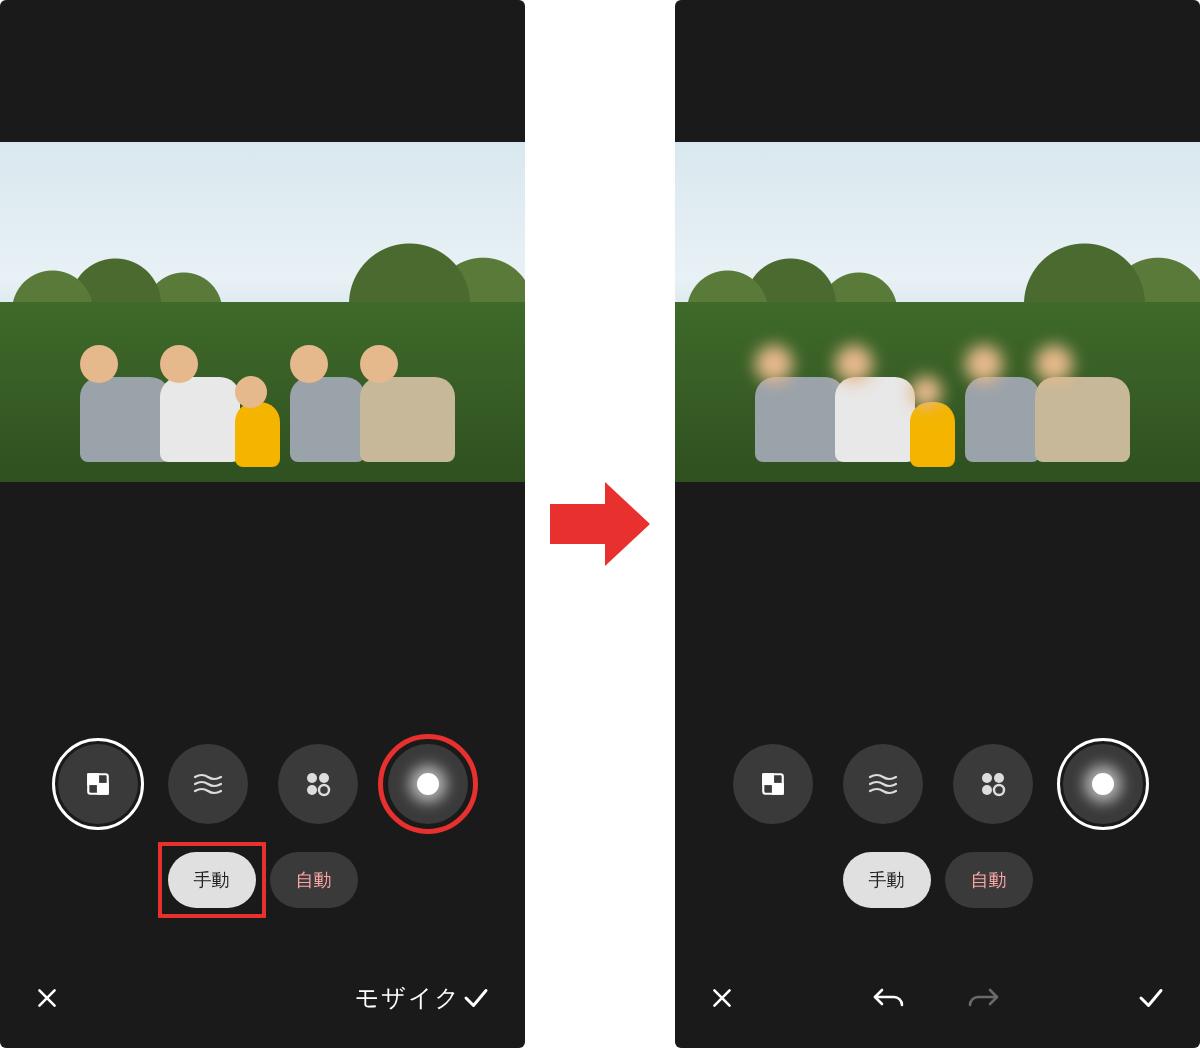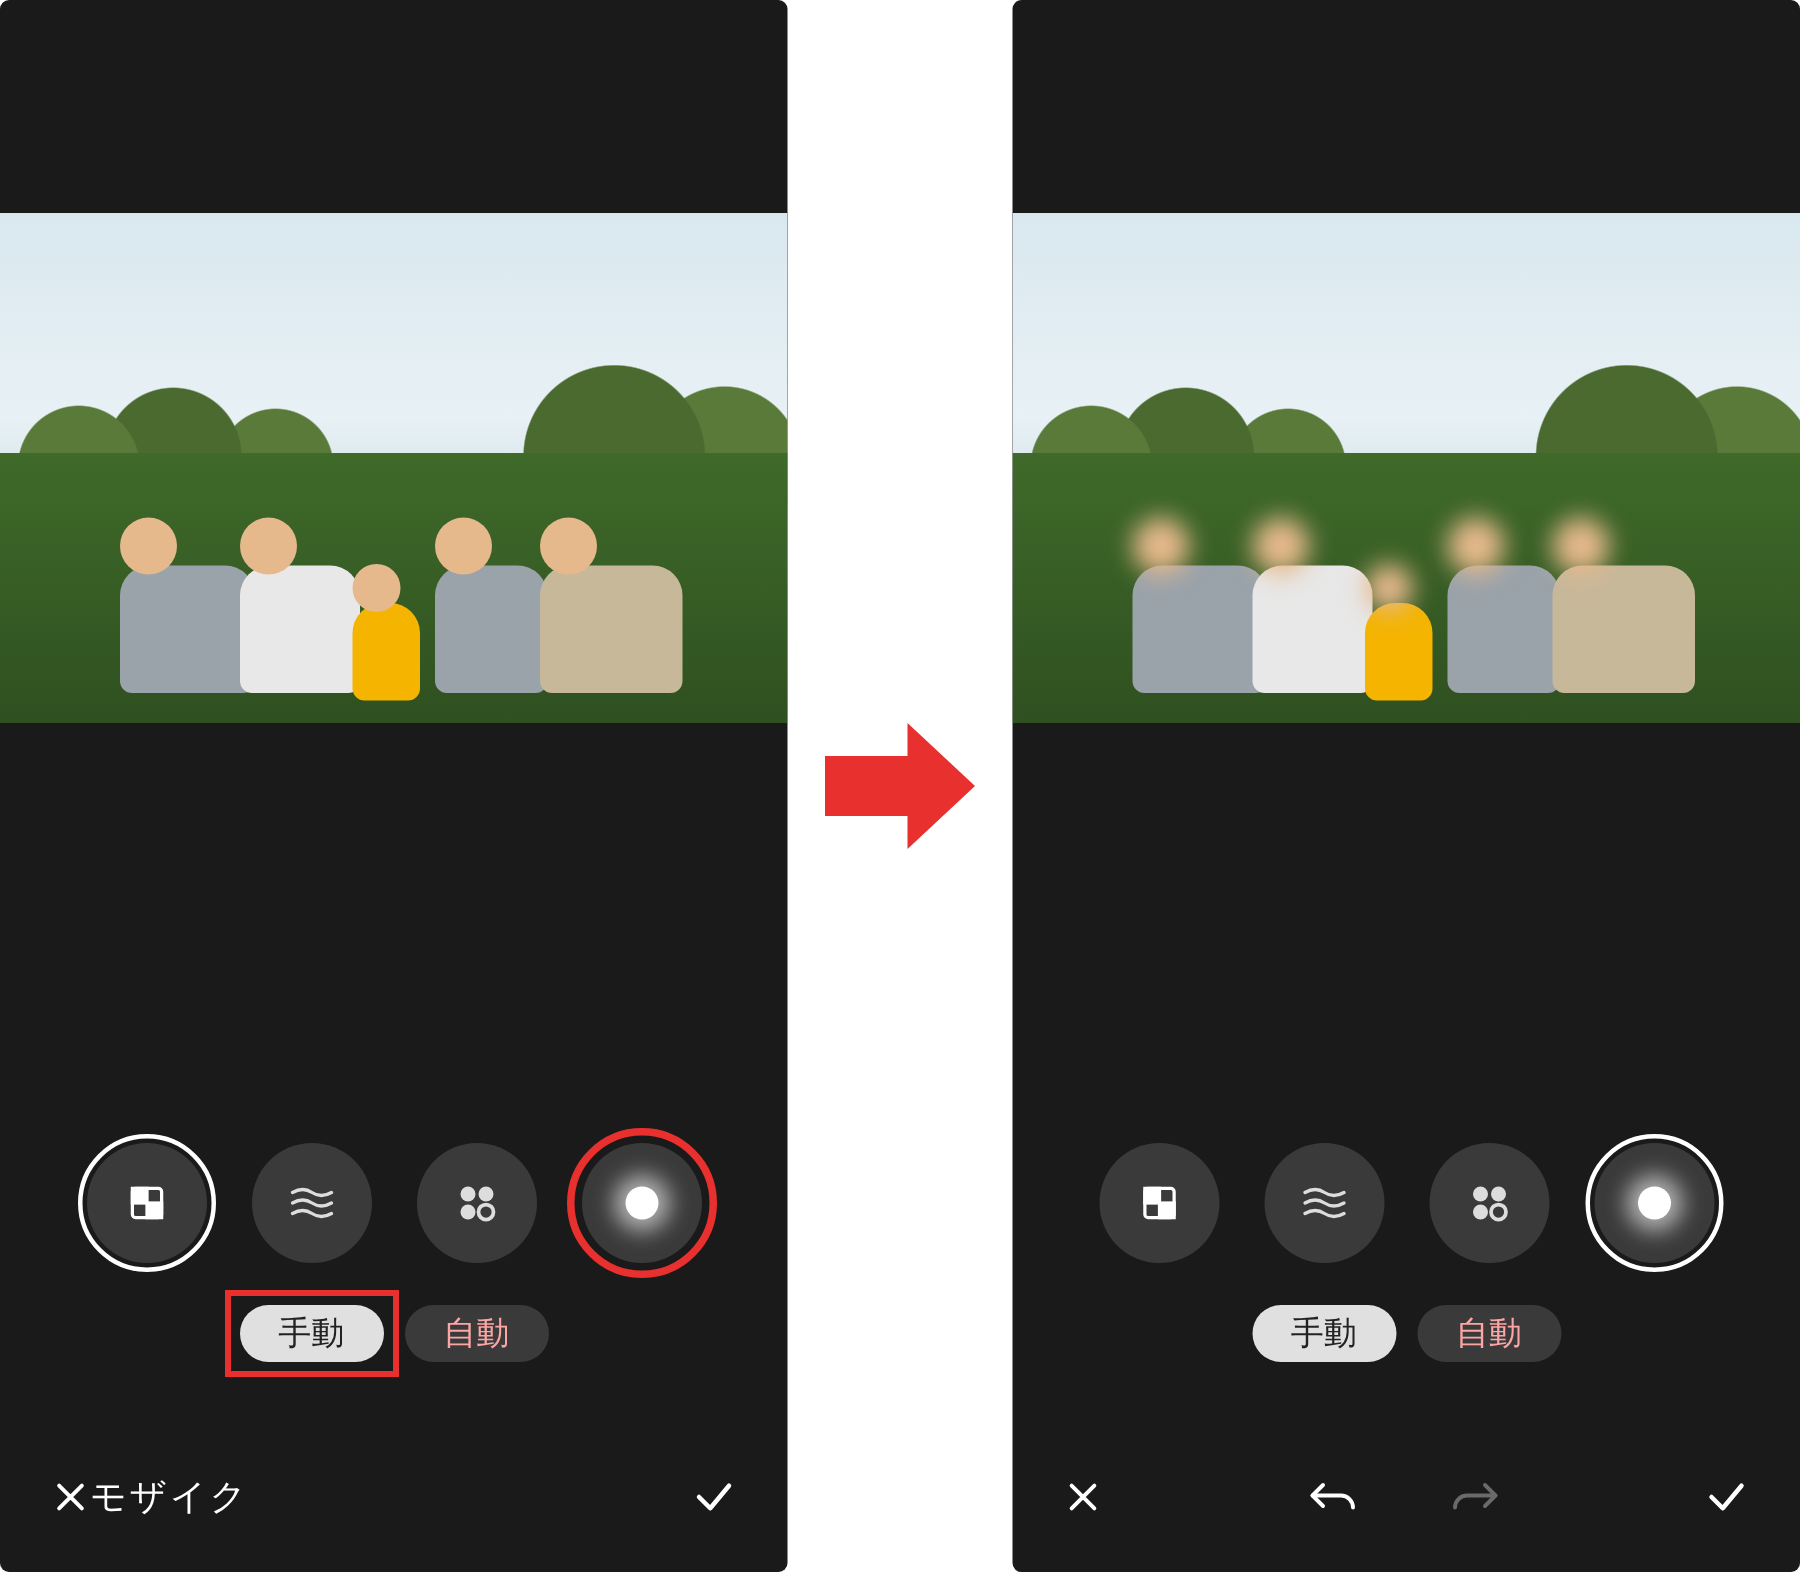--- a/index.html
+++ b/index.html
@@ -89,41 +89,41 @@
     pointer-events: none;
   }
   .mode-row {
     display: flex;
     justify-content: center;
     gap: 14px;
     margin-bottom: 60px;
     position: relative;
   }
   .mode-pill {
-    padding: 4px 26px;
+    padding: 16px 26px;
     border-radius: 999px;
-    font-size: 22px;
+    font-size: 18px;
     font-weight: 500;
     cursor: pointer;
   }
   .mode-pill.manual { background:#e0e0e0; color:#222; }
   .mode-pill.auto   { background:#3a3a3a; color:#fca5a5; }
   .red-box {
     position:absolute;
     border: 4px solid #e8312e;
     pointer-events:none;
   }
   .bottom-bar {
     height: 60px;
     display: flex;
     align-items: center;
     justify-content: space-between;
     padding: 0 34px;
   }
-  .bottom-bar .center { flex:1; text-align:left; color:#fff; font-size:24px; letter-spacing:2px; }
+  .bottom-bar .center { flex:1; text-align:right; color:#fff; font-size:24px; letter-spacing:2px; }
   .bottom-bar .icon { color:#fff; display:flex; align-items:center; justify-content:center;}
   .undo-redo { display:flex; gap:60px; justify-content:center; flex:1;}
   .redo-disabled { opacity:0.35; }
 
   .arrow {
     position:absolute;
     left:50%; top:50%;
     transform: translate(-50%, -50%);
   }
   .arrow svg { display:block; }

